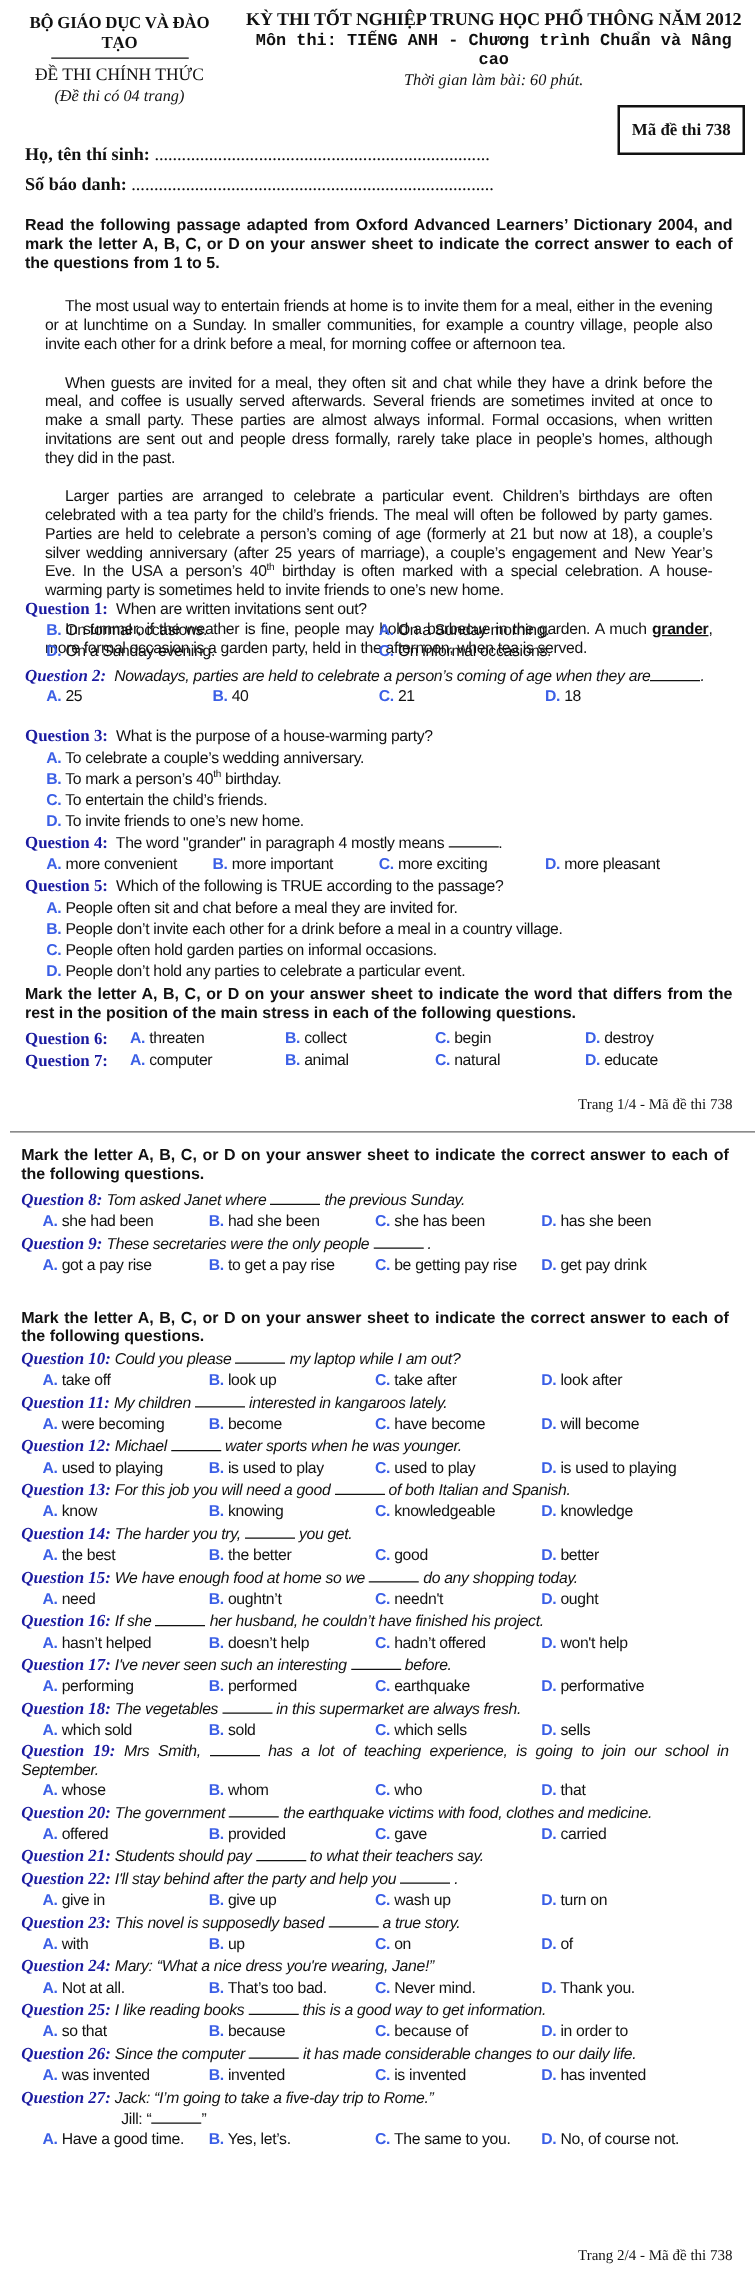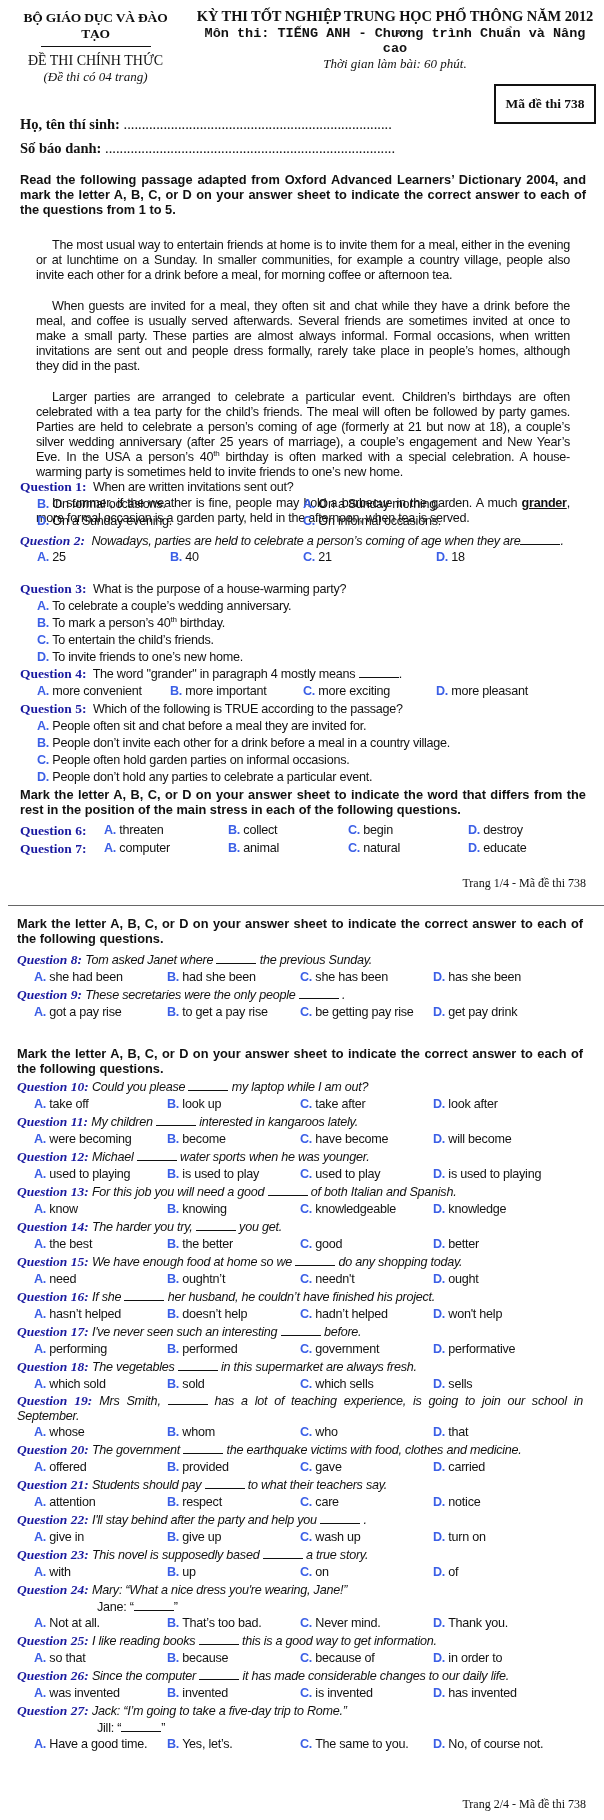--- a/index.html
+++ b/index.html
@@ -231,30 +231,30 @@
         <div><span class="letter">B.</span> <span>oughtn’t</span></div>
         <div><span class="letter">C.</span> <span>needn't</span></div>
         <div><span class="letter">D.</span> <span>ought</span></div>
       </div>
     </div>
     <div class="q">
       <div class="qtext" style="line-height:17px"><span class="qlabel">Question 16:</span> <span>If she</span> <span class="blank"></span> <span>her husband, he couldn’t have finished his project.</span></div>
       <div class="opts" style="padding-left:17px">
         <div><span class="letter">A.</span> <span>hasn’t helped</span></div>
         <div><span class="letter">B.</span> <span>doesn’t help</span></div>
-        <div><span class="letter">C.</span> <span>hadn’t helped</span></div>
+        <div><span class="letter">C.</span> <span>hadn’t offered</span></div>
         <div><span class="letter">D.</span> <span>won't help</span></div>
       </div>
     </div>
     <div class="q">
       <div class="qtext" style="line-height:17px"><span class="qlabel">Question 17:</span> <span>I've never seen such an interesting</span> <span class="blank"></span> <span>before.</span></div>
       <div class="opts" style="padding-left:17px">
         <div><span class="letter">A.</span> <span>performing</span></div>
         <div><span class="letter">B.</span> <span>performed</span></div>
-        <div><span class="letter">C.</span> <span>government</span></div>
+        <div><span class="letter">C.</span> <span>earthquake</span></div>
         <div><span class="letter">D.</span> <span>performative</span></div>
       </div>
     </div>
     <div class="q">
       <div class="qtext" style="line-height:17px"><span class="qlabel">Question 18:</span> <span>The vegetables</span> <span class="blank"></span> <span>in this supermarket are always fresh.</span></div>
       <div class="opts" style="padding-left:17px">
         <div><span class="letter">A.</span> <span>which sold</span></div>
         <div><span class="letter">B.</span> <span>sold</span></div>
         <div><span class="letter">C.</span> <span>which sells</span></div>
         <div><span class="letter">D.</span> <span>sells</span></div>
@@ -273,26 +273,20 @@
       <div class="qtext" style="line-height:17px"><span class="qlabel">Question 20:</span> <span>The government</span> <span class="blank"></span> <span>the earthquake victims with food, clothes and medicine.</span></div>
       <div class="opts" style="padding-left:17px">
         <div><span class="letter">A.</span> <span>offered</span></div>
         <div><span class="letter">B.</span> <span>provided</span></div>
         <div><span class="letter">C.</span> <span>gave</span></div>
         <div><span class="letter">D.</span> <span>carried</span></div>
       </div>
     </div>
     <div class="q">
       <div class="qtext" style="line-height:17px"><span class="qlabel">Question 21:</span> <span>Students should pay</span> <span class="blank"></span> <span>to what their teachers say.</span></div>
-      <div class="opts" style="padding-left:17px">
-        <div><span class="letter">A.</span> <span>attention</span></div>
-        <div><span class="letter">B.</span> <span>respect</span></div>
-        <div><span class="letter">C.</span> <span>care</span></div>
-        <div><span class="letter">D.</span> <span>notice</span></div>
-      </div>
     </div>
     <div class="q">
       <div class="qtext" style="line-height:17px"><span class="qlabel">Question 22:</span> <span>I'll stay behind after the party and help you</span> <span class="blank"></span> <span>.</span></div>
       <div class="opts" style="padding-left:17px">
         <div><span class="letter">A.</span> <span>give in</span></div>
         <div><span class="letter">B.</span> <span>give up</span></div>
         <div><span class="letter">C.</span> <span>wash up</span></div>
         <div><span class="letter">D.</span> <span>turn on</span></div>
       </div>
     </div>
@@ -300,21 +294,20 @@
       <div class="qtext" style="line-height:17px"><span class="qlabel">Question 23:</span> <span>This novel is supposedly based</span> <span class="blank"></span> <span>a true story.</span></div>
       <div class="opts" style="padding-left:17px">
         <div><span class="letter">A.</span> <span>with</span></div>
         <div><span class="letter">B.</span> <span>up</span></div>
         <div><span class="letter">C.</span> <span>on</span></div>
         <div><span class="letter">D.</span> <span>of</span></div>
       </div>
     </div>
     <div class="q">
       <div class="qtext" style="line-height:17px"><span class="qlabel">Question 24:</span> <span>Mary: “What a nice dress you're wearing, Jane!”</span></div>
-      <div class="indent-line" style="padding-left:80px;line-height:15px"><span>Jane: “</span><span class="blank"></span><span>”</span></div>
       <div class="opts" style="padding-left:17px">
         <div><span class="letter">A.</span> <span>Not at all.</span></div>
         <div><span class="letter">B.</span> <span>That’s too bad.</span></div>
         <div><span class="letter">C.</span> <span>Never mind.</span></div>
         <div><span class="letter">D.</span> <span>Thank you.</span></div>
       </div>
     </div>
     <div class="q">
       <div class="qtext" style="line-height:17px"><span class="qlabel">Question 25:</span> <span>I like reading books</span> <span class="blank"></span> <span>this is a good way to get information.</span></div>
       <div class="opts" style="padding-left:17px">

